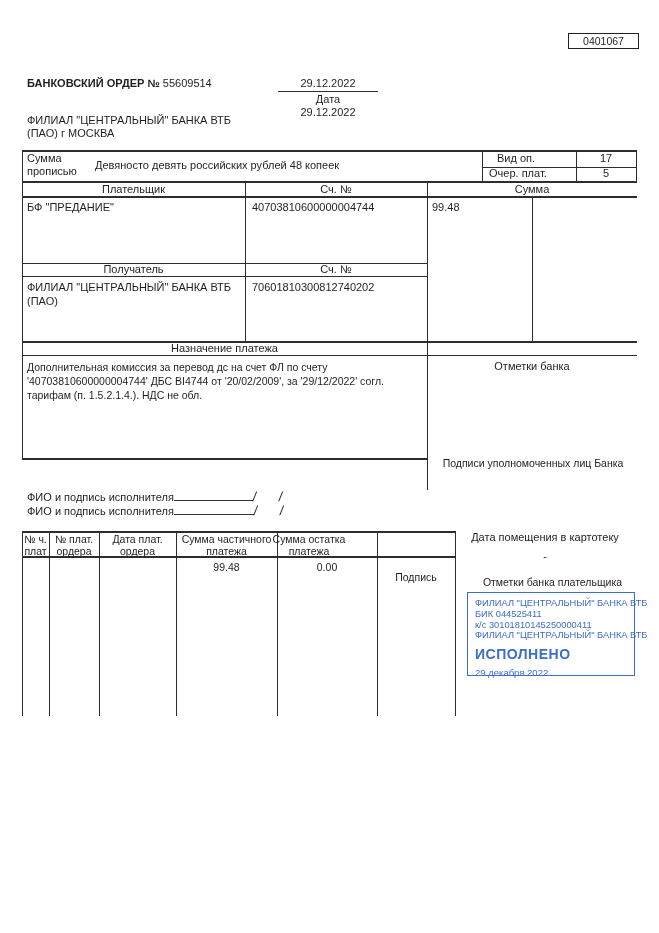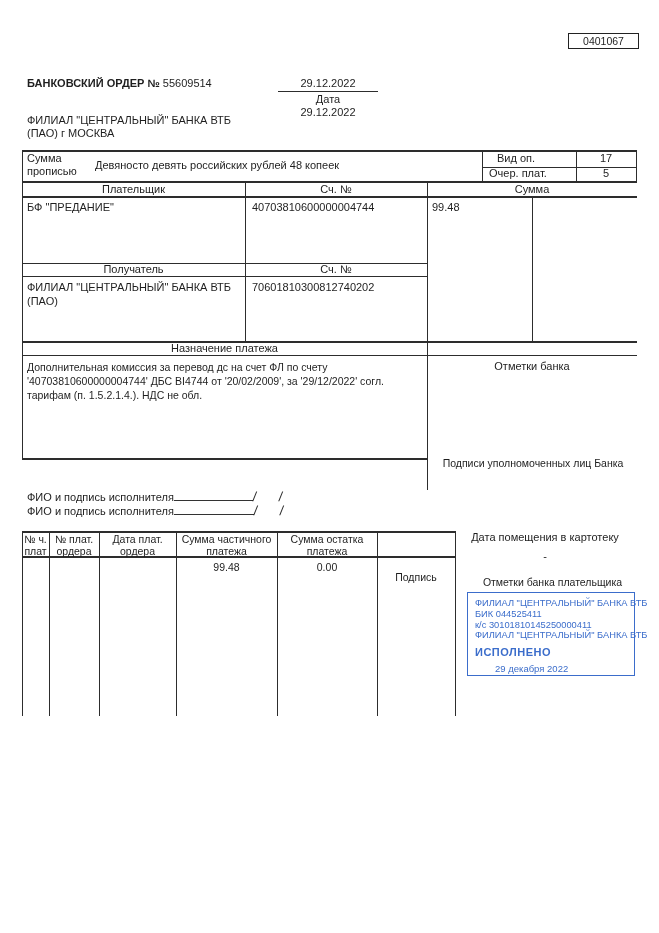--- a/index.html
+++ b/index.html
@@ -25,22 +25,22 @@
   }
   .ul{display:inline-block;border-bottom:1px solid #333;height:10px;vertical-align:baseline;}
   .slash{font-size:13px;display:inline-block;transform:skewX(-8deg);}
   .gap20{display:inline-block;width:22px;}
   .stamp{
     position:absolute;left:467px;top:592px;width:168px;height:84px;
     border:1.6px solid #3b6dcb;color:#3b6dcb;
     padding:5px 7px;box-sizing:border-box;
   }
   .stamp .sl{font-size:9.3px;line-height:10.8px;white-space:nowrap;}
-  .stamp .status{font-size:11px;font-weight:bold;letter-spacing:0.5px;margin-top:5px;white-space:nowrap;}
-  .stamp .sdate{font-size:9.5px;margin-top:5px;white-space:nowrap;margin-left:20px;}
+  .stamp .status{font-size:14px;font-weight:bold;letter-spacing:0.5px;margin-top:5px;white-space:nowrap;}
+  .stamp .sdate{font-size:9.5px;margin-top:5px;white-space:nowrap;}
 </style>
 </head>
 <body>
 
 <div class="page">
 
   <div class="codebox">
     <span>0401067</span>
   </div>
 
@@ -129,21 +129,21 @@
     <div>ордера</div>
   </div>
   <div class="txt c s105" style="left:99px;top:533px;width:77px;">
     <div>Дата плат.</div>
     <div>ордера</div>
   </div>
   <div class="txt c s105" style="left:176px;top:533px;width:101px;">
     <div>Сумма частичного</div>
     <div>платежа</div>
   </div>
-  <div class="txt c s105" style="left:277px;top:533px;width:100px;">
+  <div class="txt c s105" style="left:259px;top:533px;width:100px;">
     <div>Сумма остатка</div>
     <div>платежа</div>
   </div>
   <div class="txt c s105" style="left:377px;top:571px;width:78px;">Подпись</div>
 
   <div class="txt c s105" style="left:176px;top:561px;width:101px;">99.48</div>
   <div class="txt c s105" style="left:277px;top:561px;width:100px;">0.00</div>
 
   <div class="txt c" style="left:445px;top:531px;width:200px;">Дата помещения в картотеку</div>
   <div class="txt c" style="left:445px;top:550px;width:200px;">-</div>

